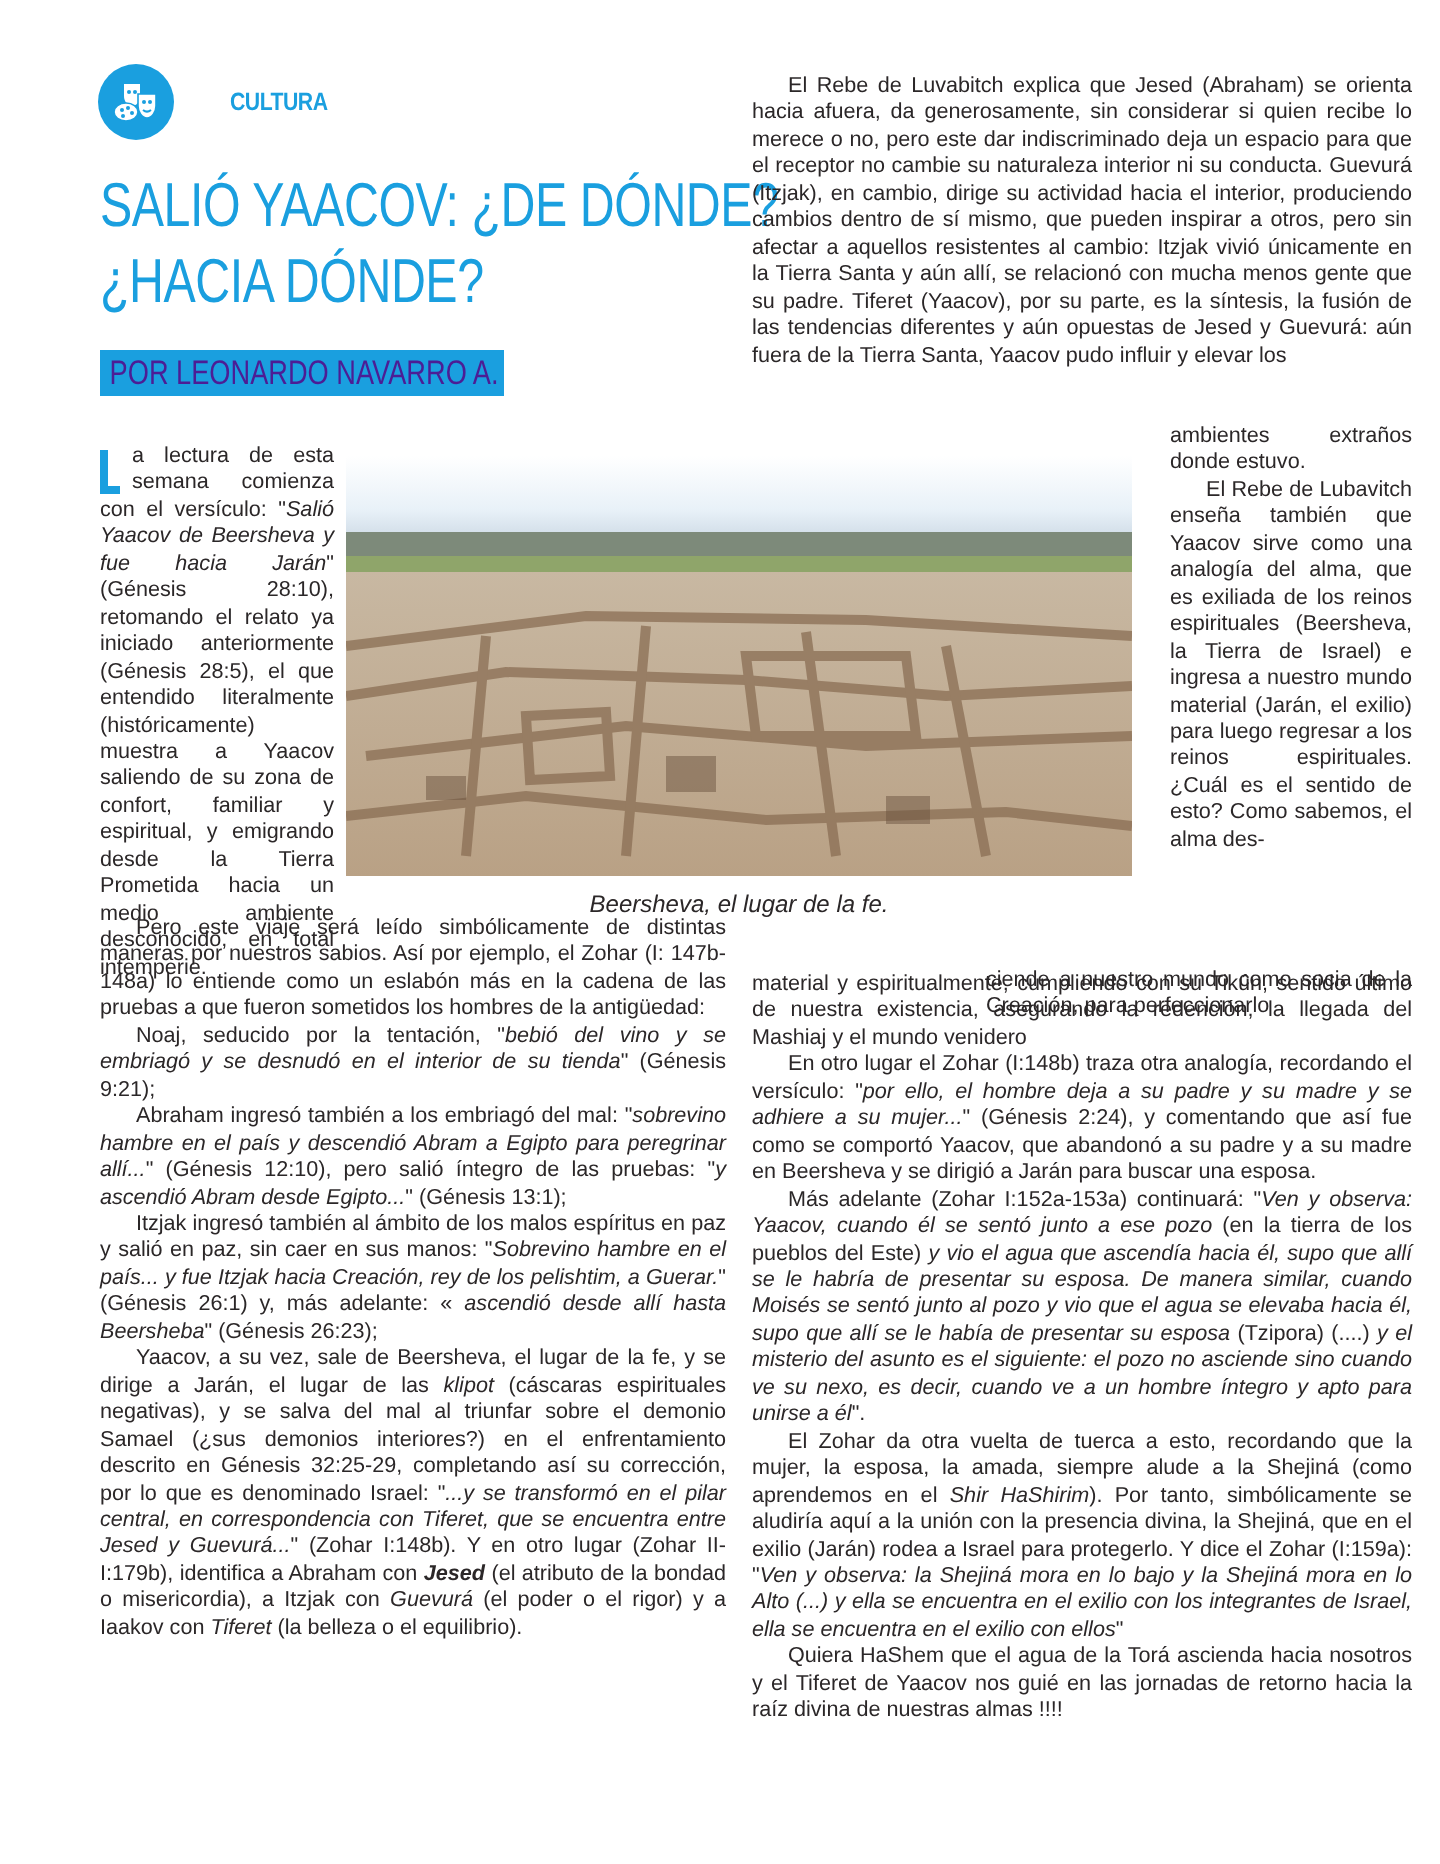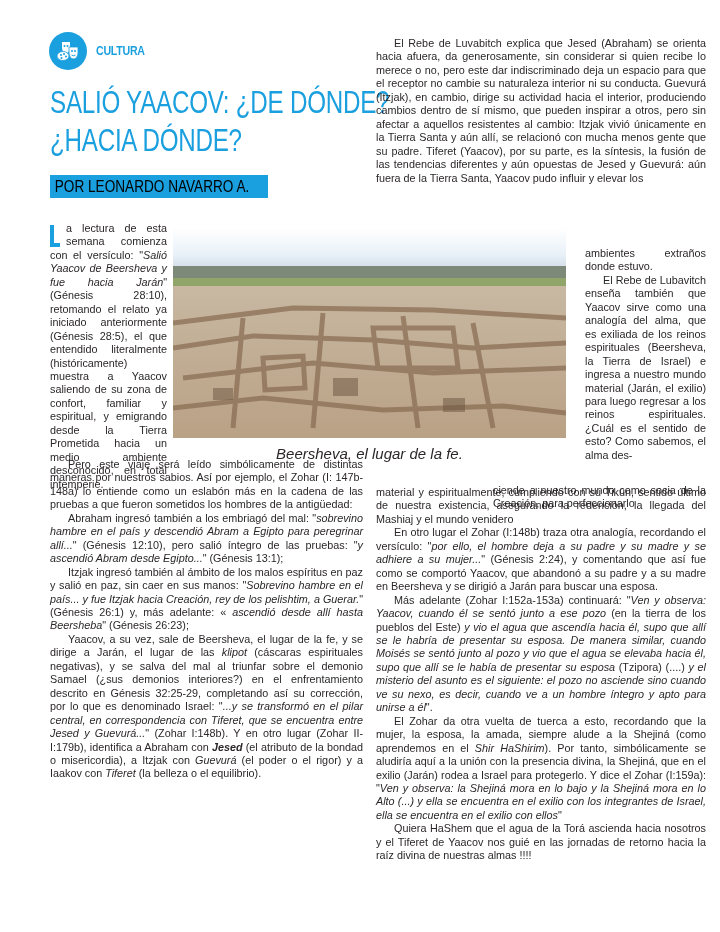--- a/index.html
+++ b/index.html
@@ -1,39 +1,39 @@
 <!DOCTYPE html>
 <html><head>
 <meta charset="utf-8">
 <style>
   html, body { margin: 0; padding: 0; }
   body { width: 720px; height: 932px; background: #ffffff; position: relative; overflow: hidden;
          font-family: "Liberation Sans", sans-serif; color: #231f20; }
   .abs { position: absolute; }
-  .section-tag { left: 49px; top: 32px; display: flex; align-items: center; }
+  .section-tag { left: 49px; top: 32px; display: flex; align-items: center; gap: 19px; }
   .section-icon { width: 38px; height: 38px; border-radius: 50%; background: #1a9fdf; display:flex; align-items:center; justify-content:center; }
   .section-label { margin-left: 9px; font-family: "Liberation Sans", sans-serif; font-weight: bold; font-size: 12.5px; color: #1a9fdf; letter-spacing: -0.3px; transform: scaleX(0.85); transform-origin: left center; }
   .title { left: 50px; top: 84px; width: 330px; font-family: "Liberation Sans", sans-serif; font-size: 31px; line-height: 38px; color: #1a9fdf; font-weight: normal; transform: scaleX(0.78); transform-origin: left top; white-space: nowrap; letter-spacing: -0.3px; }
-  .byline { left: 50px; top: 175px; height: 23px; width: 218px; background: #1a9fdf; color: #000000; }
+  .byline { left: 50px; top: 175px; height: 23px; width: 202px; background: #1a9fdf; color: #4c1d95; }
   .byline span { display:block; font-size: 17px; line-height: 23px; padding-left: 6px; transform: scaleX(0.8); transform-origin: left center; white-space: nowrap; }
   .txt { font-size: 10.8px; line-height: 13.45px; text-align: justify; color: #2b2728; }
   .txt p { margin: 0; text-indent: 18px; }
   .txt p.noind { text-indent: 0; }
   .txt i { font-style: italic; }
   .col1a { left: 50px; top: 222px; width: 117px; }
   .col1b { left: 50px; top: 458px; width: 313px; }
   .col2a { left: 376px; top: 37px; width: 330px; }
-  .col2b { left: 585px; top: 212px; width: 121px; margin-top: 35px; }
+  .col2b { left: 585px; top: 212px; width: 121px; }
   .col2c { left: 493px; top: 459px; width: 213px; margin-top: 25px; }
   .col2d { left: 376px; top: 486px; width: 330px; }
   .dropcap { float: left; width: 10px; height: 22px; margin: 3px 6px 0 0; position: relative; }
   .dropcap::before { content:""; position:absolute; left:0; top:0; width:4px; height:22px; background:#1a9fdf; }
   .dropcap::after { content:""; position:absolute; left:0; bottom:0; width:10px; height:4px; background:#1a9fdf; }
   .photo { left: 173px; top: 228px; width: 393px; height: 210px; overflow: hidden; }
-  .caption { left: 173px; top: 445px; width: 393px; text-align: center; font-style: italic; font-size: 15px; color: #2b2728; }
+  .caption { left: 173px; top: 445px; width: 393px; text-align: center; font-style: italic; font-size: 12px; color: #2b2728; }
 </style>
 </head>
 <body>
 
 <div class="abs section-tag">
   <div class="section-icon">
     <svg width="26" height="26" viewBox="0 0 26 26">
       <path d="M7 4 h8 v6 c0 3 -2 5 -4 5 c-2 0 -4 -2 -4 -5 z" fill="#fff"></path>
       <circle cx="9.5" cy="8" r="1" fill="#1a9fdf"></circle>
         <circle cx="12.5" cy="8" r="1" fill="#1a9fdf"></circle>
@@ -99,20 +99,21 @@
       <rect x="160" y="150" width="25" height="18"></rect>
       <rect x="270" y="170" width="22" height="14"></rect>
       <rect x="40" y="160" width="20" height="12"></rect>
     </g>
   </svg>
 </div>
 <div class="abs caption">Beersheva, el lugar de la fe.</div>
 
 <div class="abs txt col1b">
   <p>Pero este viaje será leído simbólicamente de distintas maneras por nuestros sabios. Así por ejemplo, el Zohar (I: 147b-148a) lo entiende como un eslabón más en la cadena de las pruebas a que fueron sometidos los hombres de la antigüedad:</p>
+  <p><span>Noaj, seducido por la tentación, "</span><i>bebió del vino y se embriagó y se desnudó en el interior de su tienda</i><span>" (Génesis 9:21);</span></p>
   <p><span>Abraham ingresó también a los embriagó del mal: "</span><i>sobrevino hambre en el país y descendió Abram a Egipto para peregrinar allí...</i><span>" (Génesis 12:10), pero salió íntegro de las pruebas: "</span><i>y ascendió Abram desde Egipto...</i><span>" (Génesis 13:1);</span></p>
   <p><span>Itzjak ingresó también al ámbito de los malos espíritus en paz y salió en paz, sin caer en sus manos: "</span><i>Sobrevino hambre en el país... y fue Itzjak hacia Creación, rey de los pelishtim, a Guerar.</i><span>" (Génesis 26:1) y, más adelante: « </span><i>ascendió desde allí hasta Beersheba</i><span>" (Génesis 26:23);</span></p>
   <p><span>Yaacov, a su vez, sale de Beersheva, el lugar de la fe, y se dirige a Jarán, el lugar de las </span><i>klipot</i><span> (cáscaras espirituales negativas), y se salva del mal al triunfar sobre el demonio Samael (¿sus demonios interiores?) en el enfrentamiento descrito en Génesis 32:25-29, completando así su corrección, por lo que es denominado Israel: "</span><i>...y se transformó en el pilar central, en correspondencia con Tiferet, que se encuentra entre Jesed y Guevurá...</i><span>" (Zohar I:148b). Y en otro lugar (Zohar II-I:179b), identifica a Abraham con </span><b><i>Jesed</i></b><span> (el atributo de la bondad o misericordia), a Itzjak con </span><i>Guevurá</i><span> (el poder o el rigor) y a Iaakov con </span><i>Tiferet</i><span> (la belleza o el equilibrio).</span></p>
 </div>
 
 <div class="abs txt col2a">
   <p>El Rebe de Luvabitch explica que Jesed (Abraham) se orienta hacia afuera, da generosamente, sin considerar si quien recibe lo merece o no, pero este dar indiscriminado deja un espacio para que el receptor no cambie su naturaleza interior ni su conducta. Guevurá (Itzjak), en cambio, dirige su actividad hacia el interior, produciendo cambios dentro de sí mismo, que pueden inspirar a otros, pero sin afectar a aquellos resistentes al cambio: Itzjak vivió únicamente en la Tierra Santa y aún allí, se relacionó con mucha menos gente que su padre. Tiferet (Yaacov), por su parte, es la síntesis, la fusión de las tendencias diferentes y aún opuestas de Jesed y Guevurá: aún fuera de la Tierra Santa, Yaacov pudo influir y elevar los</p>
 </div>
 
 <div class="abs txt col2b">

